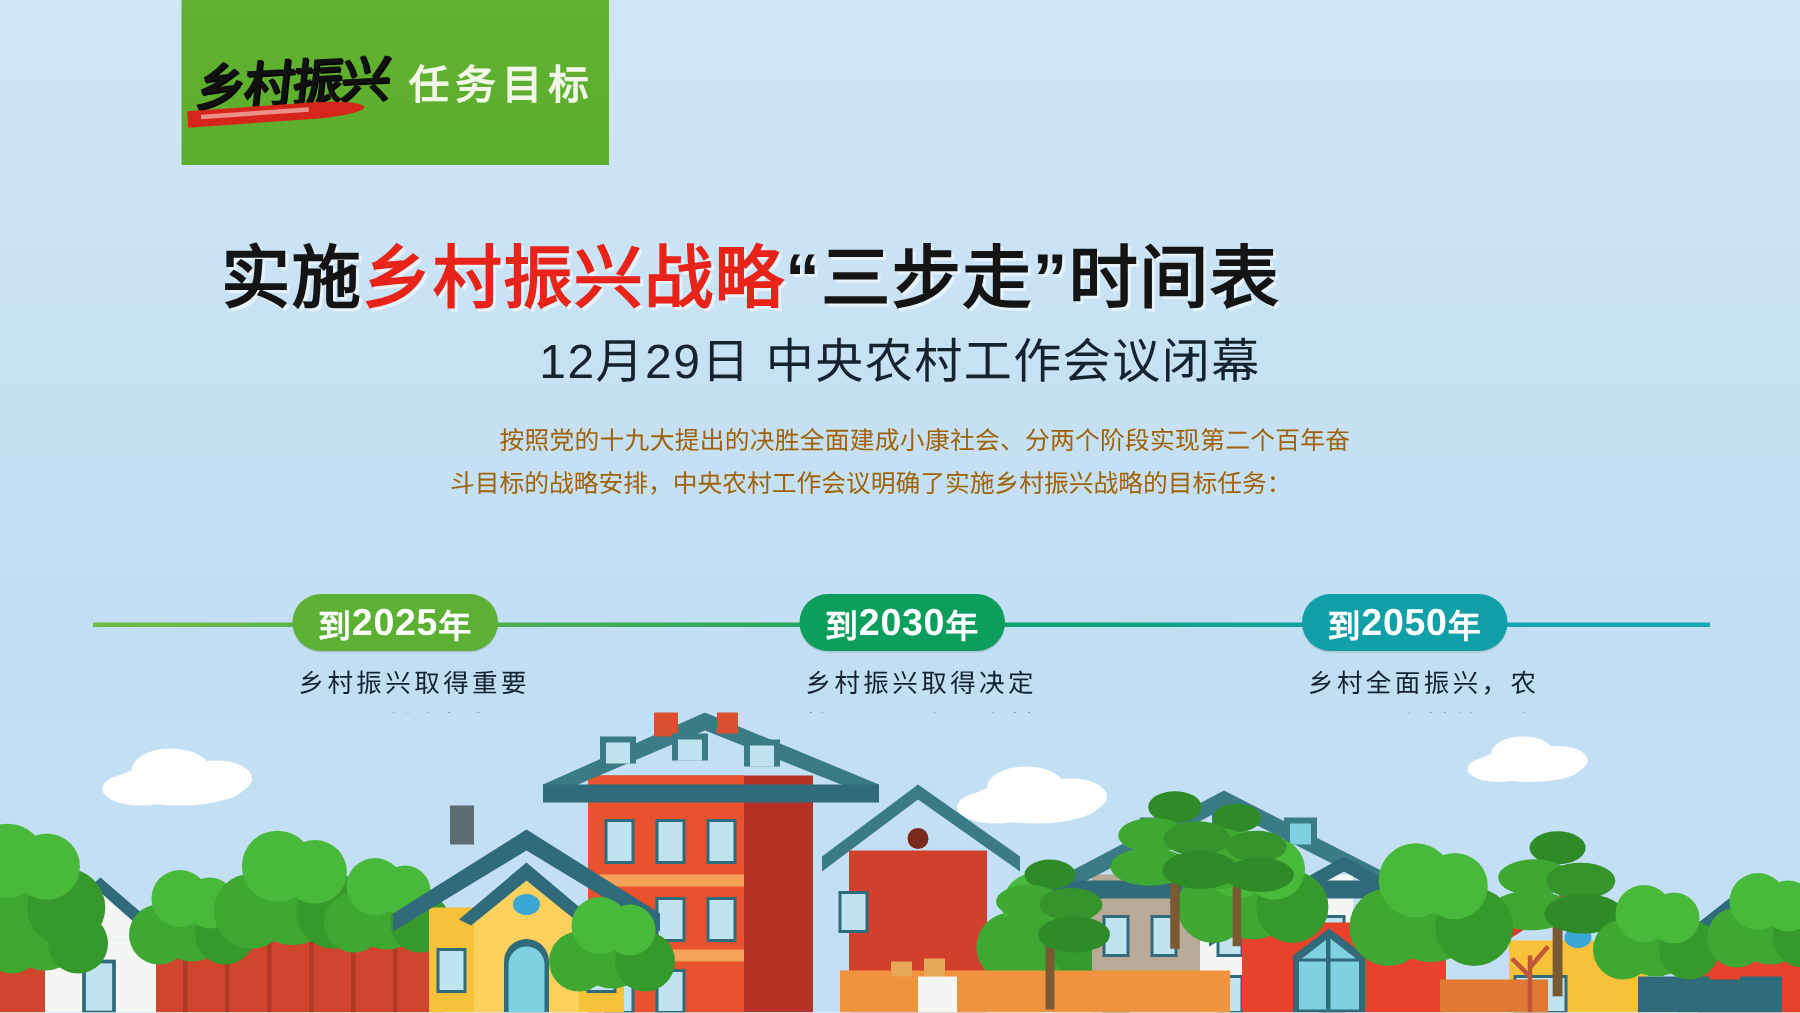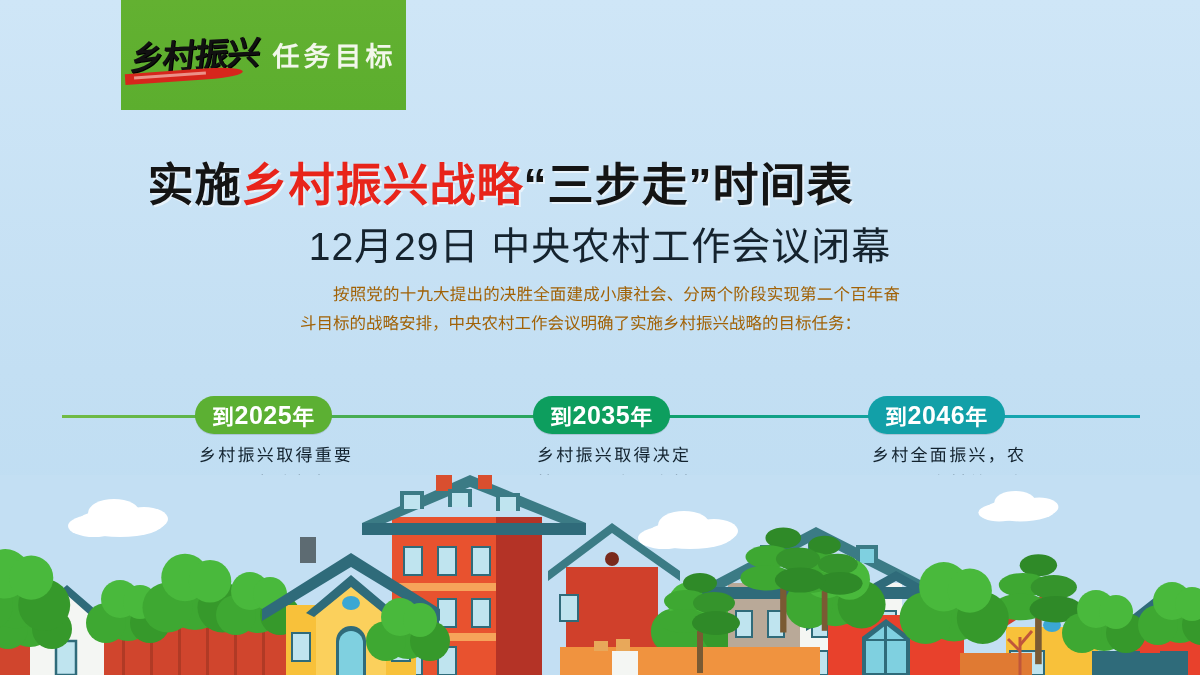--- a/index.html
+++ b/index.html
@@ -41,21 +41,21 @@
 
   
   #headline{
     position:absolute; top:148px; left:0; width:1001px; text-align:center;
     font-size:46px; font-weight:700; color:#141414; letter-spacing:1px;
     white-space:nowrap; text-shadow:2px 2px 0 rgba(255,255,255,.55);
   }
   #headline .hl-red{ color:#e8241a; }
   #subhead{
     position:absolute; top:215px; left:0; width:1200px; text-align:center;
-    font-size:39px; font-weight:500; color:#15232e; letter-spacing:1px;
+    font-size:32px; font-weight:500; color:#15232e; letter-spacing:1px;
     white-space:nowrap;
   }
 
   
   #lede{
     position:absolute; top:280px; left:300px; width:600px;
     font-size:16.5px; line-height:1.75; color:#a16207; text-align:justify;
     text-indent:2em;
   }
 
@@ -107,30 +107,30 @@
         <span>到</span>
         <span class="yr">2025</span>
         <span>年</span>
       </div>
     <div class="desc">乡村振兴取得重要进展，制度框架和政策体系基本形成。</div>
   </div>
 
   <div class="milestone" style="left:533px">
     <div class="pill" style="background:#0d9e5e">
         <span>到</span>
-        <span class="yr">2035</span>
+        <span class="yr">2030</span>
         <span>年</span>
       </div>
     <div class="desc">乡村振兴取得决定性进展，农业农村现代化基本实现。</div>
   </div>
 
   <div class="milestone" style="left:868px">
     <div class="pill" style="background:#12a0a8">
         <span>到</span>
-        <span class="yr">2046</span>
+        <span class="yr">2050</span>
         <span>年</span>
       </div>
     <div class="desc">乡村全面振兴，农业强、农村美、农民富全面实现。</div>
   </div>
 </div>
 
 <svg id="village" viewBox="0 0 1200 200" preserveAspectRatio="none">
   <defs>
     <g id="treeBlob">
       <circle cx="0" cy="0" r="26" fill="#3ea832"></circle>

